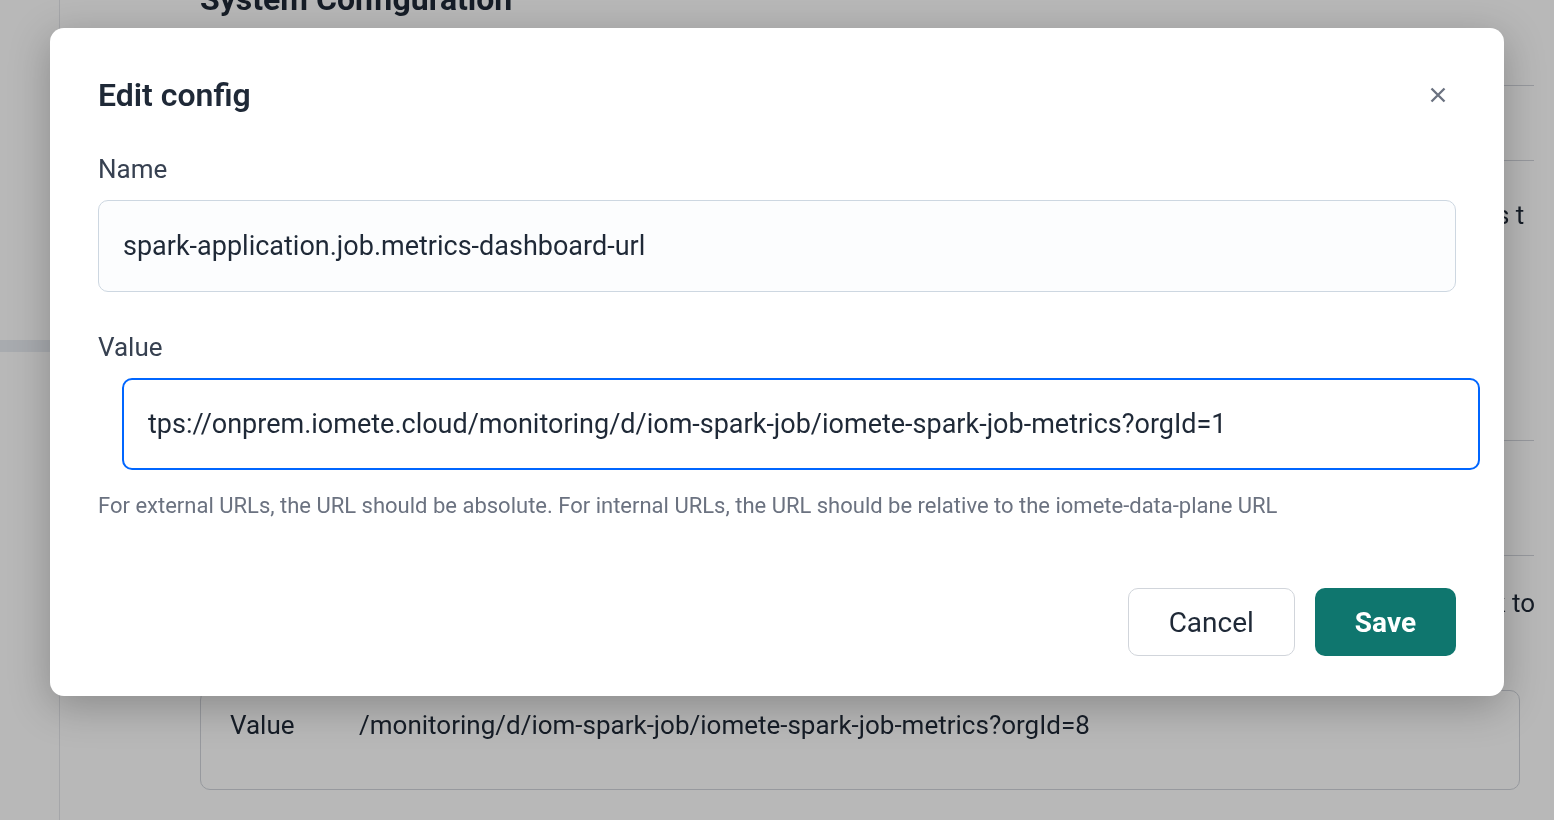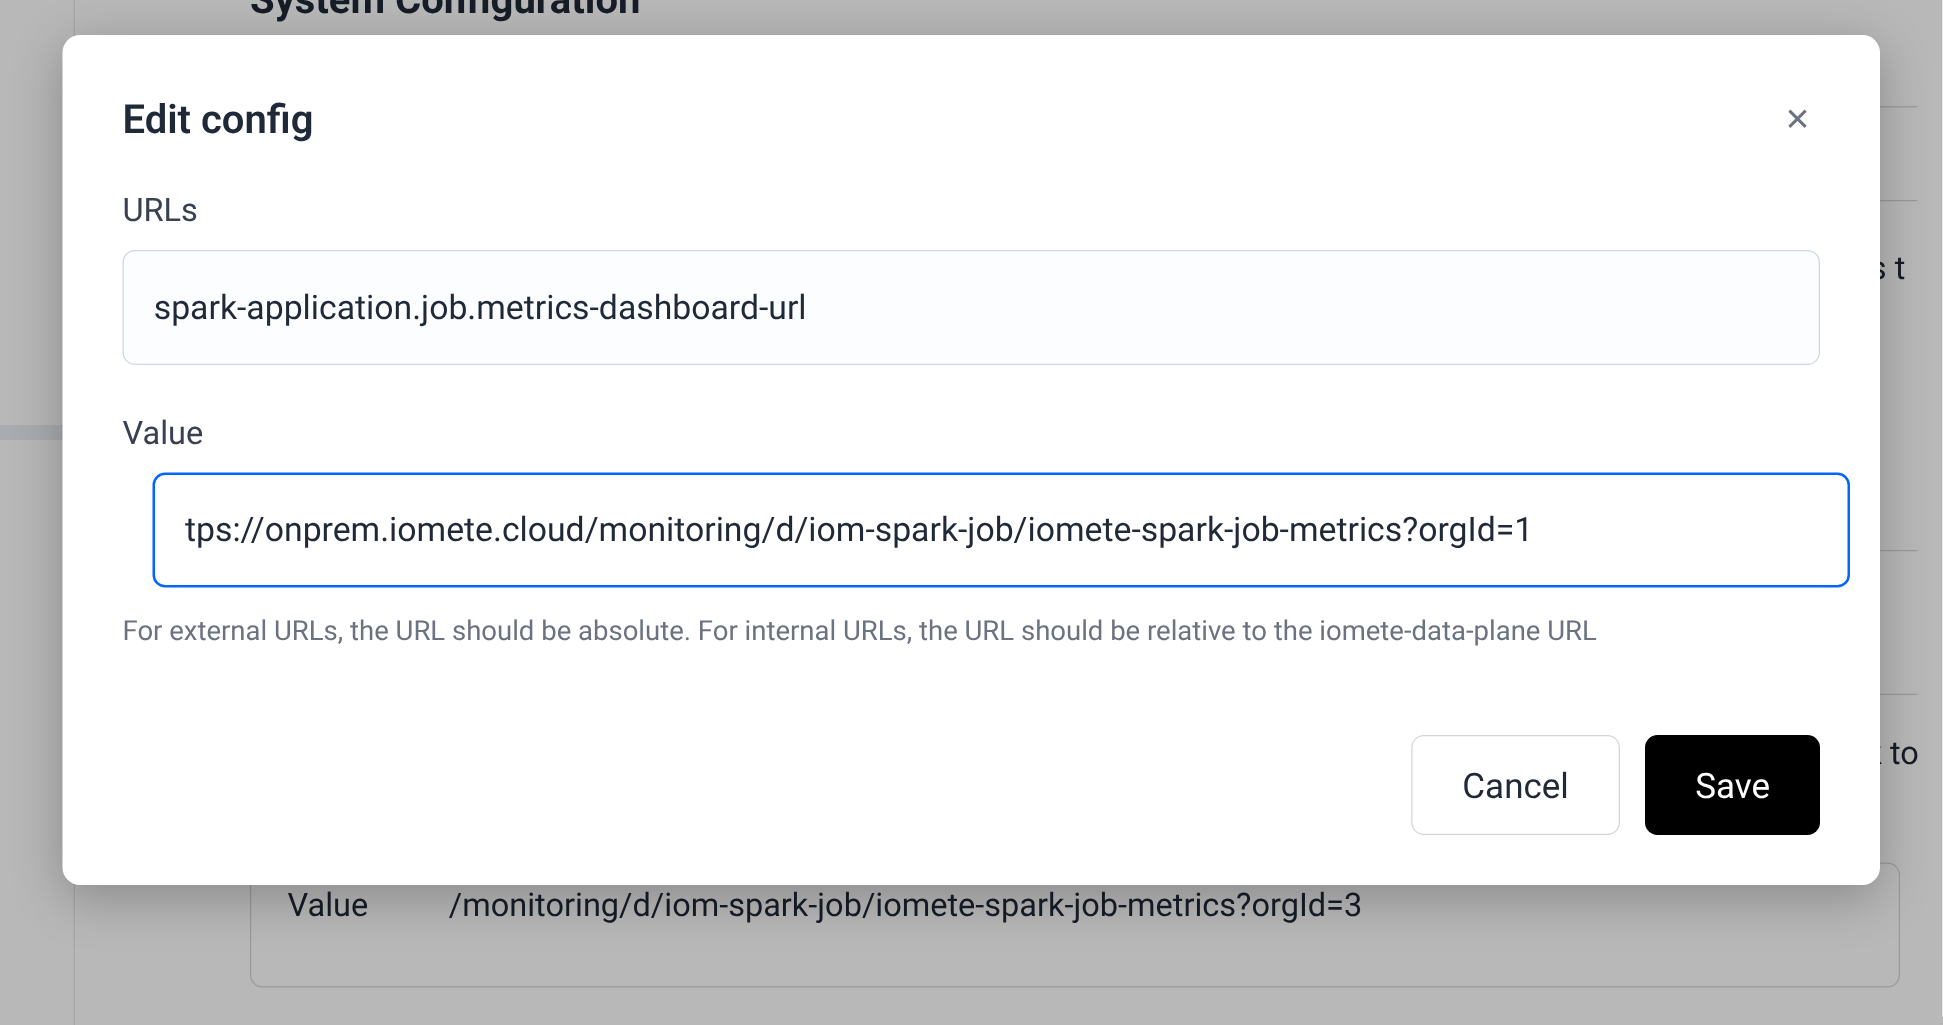--- a/index.html
+++ b/index.html
@@ -144,78 +144,78 @@
     color: #6b7280;
   }
 
   .modal-footer {
     display: flex;
     justify-content: flex-end;
     gap: 20px;
     margin-top: 64px;
   }
   .btn {
-    height: 80px;
+    height: 68px;
     padding: 0 40px;
     font-size: 28px;
     border-radius: 10px;
     cursor: pointer;
     font-family: inherit;
     border: none;
     display: flex;
     align-items: center;
     justify-content: center;
   }
   .btn-secondary {
     background: #fff;
     color: #1f2937;
     border: 1.5px solid #d1d5db;
   }
   .btn-primary {
-    background: #000000;
+    background: #0f766e;
     color: #fff;
-    font-weight: 400;
+    font-weight: 700;
   }
 </style>
 </head>
 <body>
 
 <div class="backdrop">
   <div class="bg-sidebar">
 
     <div class="bg-sidebar-item sel" style="top:340px"></div>
 
   </div>
   <div class="bg-header">System Configuration</div>
   <div class="bg-right-text" style="top:200px;left:1460px">g its t</div>
   <div class="bg-right-text" style="top:588px;left:1478px">nk to</div>
   <div style="position:absolute;left:130px;top:85px;right:20px;height:1px;background:#d1d5db"></div>
   <div style="position:absolute;left:130px;top:160px;right:20px;height:1px;background:#d1d5db"></div>
   <div style="position:absolute;left:1450px;top:440px;right:20px;height:1px;background:#d1d5db"></div>
   <div style="position:absolute;left:1450px;top:555px;right:20px;height:1px;background:#d1d5db"></div>
   <div class="bg-card"></div>
-  <div class="bg-card-text">Value&nbsp;&nbsp;&nbsp;&nbsp;&nbsp;&nbsp;&nbsp;&nbsp;&nbsp;&nbsp;<span>/monitoring/d/iom-spark-job/iomete-spark-job-metrics?orgId=3</span></div>
+  <div class="bg-card-text">Value&nbsp;&nbsp;&nbsp;&nbsp;&nbsp;&nbsp;&nbsp;&nbsp;&nbsp;&nbsp;<span>/monitoring/d/iom-spark-job/iomete-spark-job-metrics?orgId=8</span></div>
 </div>
 
 <div class="scrim"></div>
 
 <div class="modal">
   <div class="modal-header">
     <div class="modal-title">Edit config</div>
     <button class="close-btn">
       <span>
         <svg viewBox="0 0 24 24" fill="none">
             <path d="M18 6 6 18M6 6l12 12"></path>
           </svg>
       </span>
     </button>
   </div>
 
   <div class="form-group">
-    <label class="form-label">URLs</label>
+    <label class="form-label">Name</label>
     <input type="text" class="form-input name-input" value="spark-application.job.metrics-dashboard-url" style="">
   </div>
 
   <div class="form-group" style="margin-bottom:0">
     <label class="form-label">Value</label>
     <input type="text" class="form-input value-input" value="tps://onprem.iomete.cloud/monitoring/d/iom-spark-job/iomete-spark-job-metrics?orgId=1" style="">
     <div class="help-text">For external URLs, the URL should be absolute. For internal URLs, the URL should be relative to the iomete-data-plane URL</div>
   </div>
 
   <div class="modal-footer">

